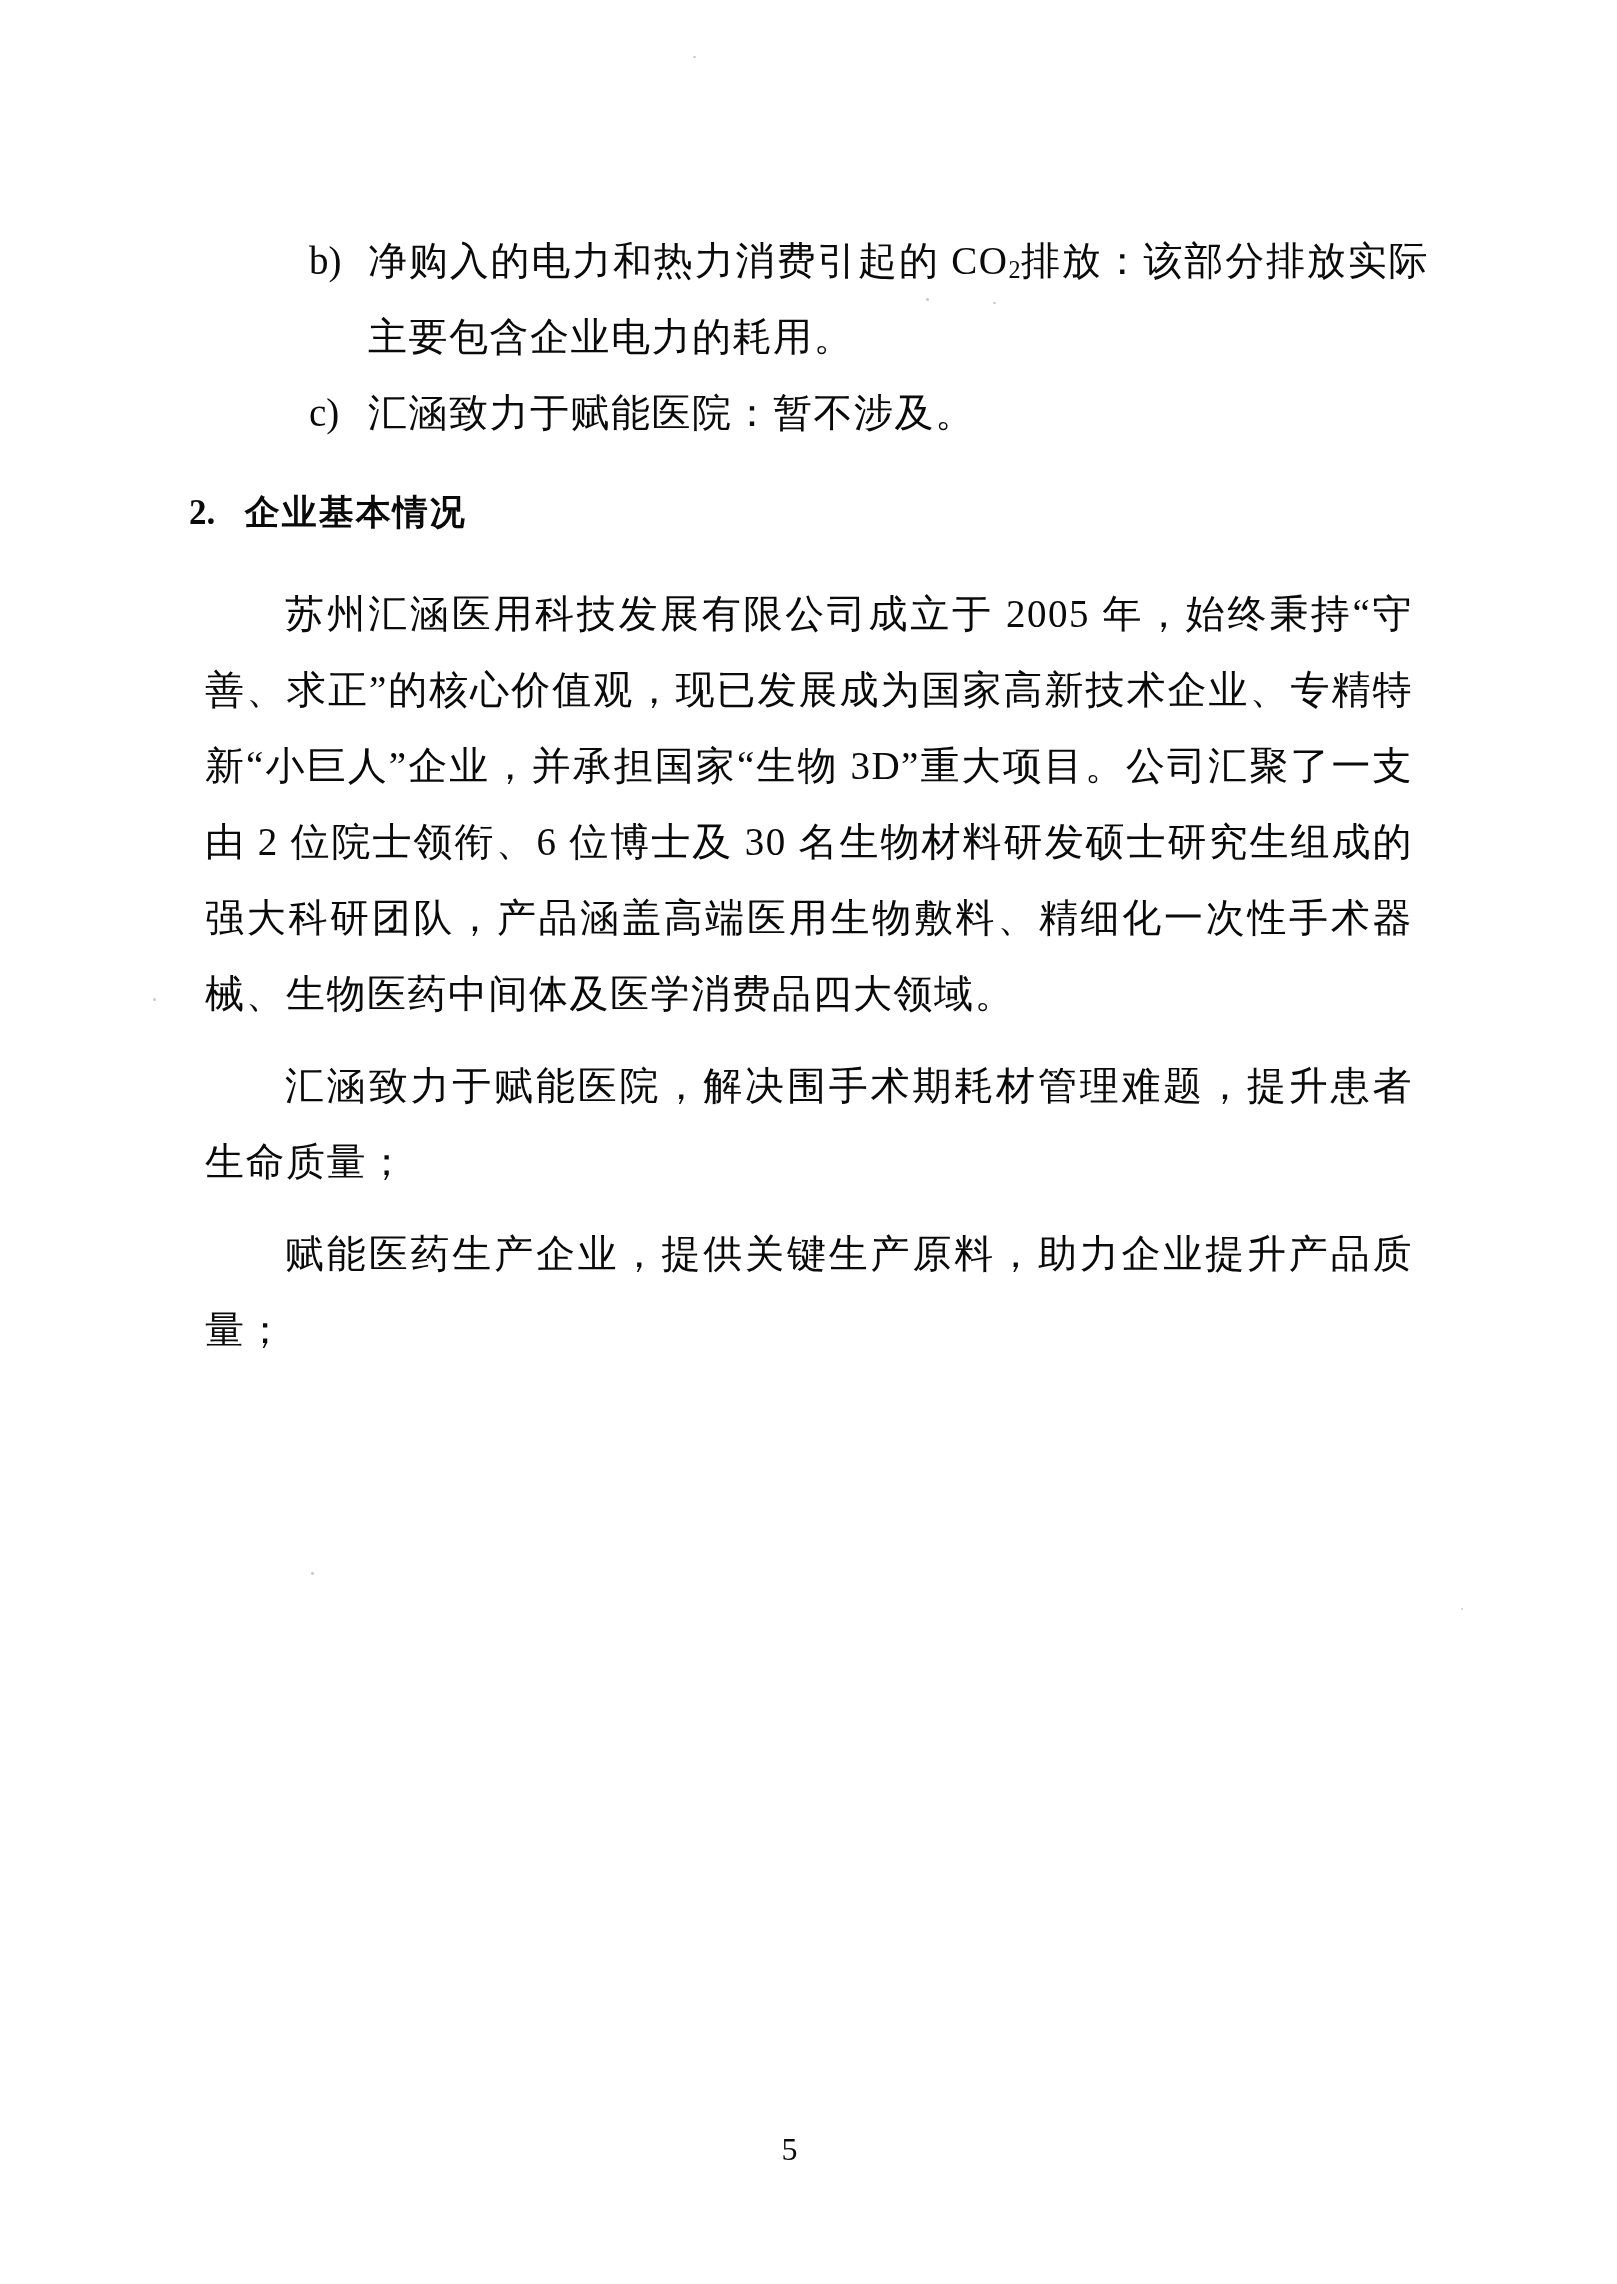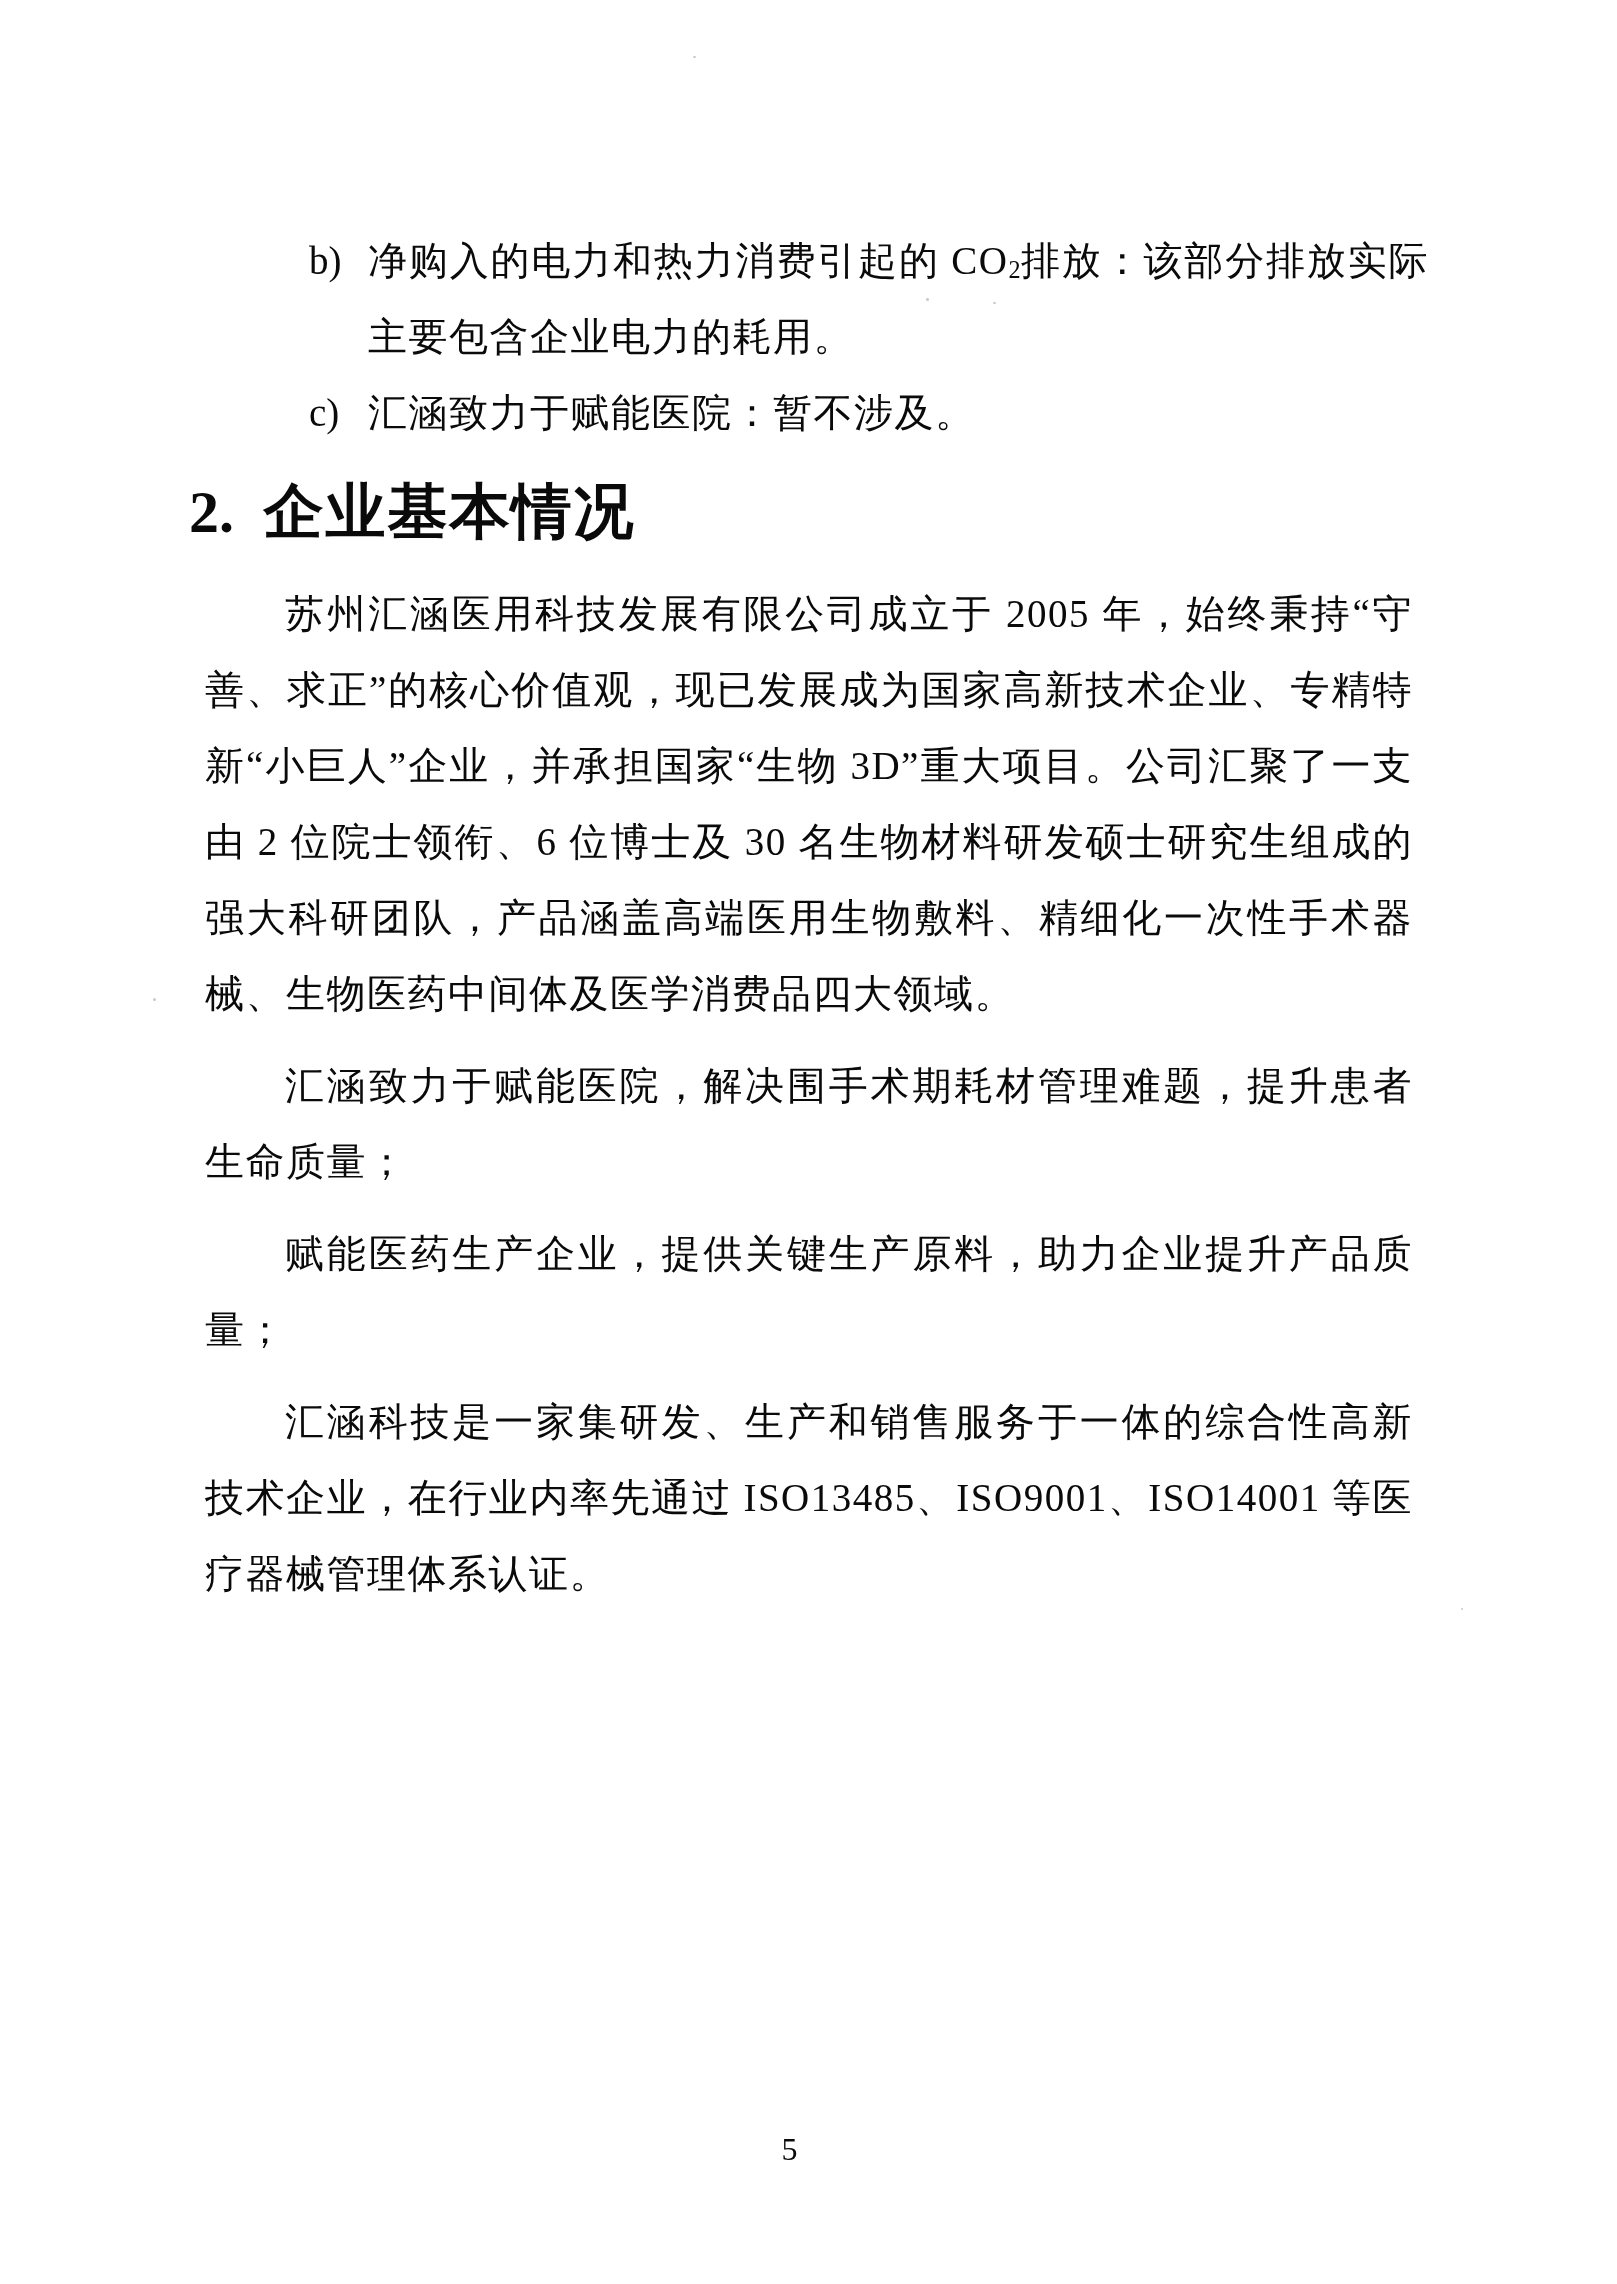--- a/index.html
+++ b/index.html
@@ -40,21 +40,21 @@
   }
   sub.co2-sub {
     font-size: 0.62em;
     line-height: 0;
     vertical-align: -0.18em;
     letter-spacing: 0;
   }
   
   .section-heading {
     margin: 14.2px 0 0 0;
-    font-size: 60px;
+    font-size: 35px;
     line-height: 95px;
     font-weight: 600;
     letter-spacing: 2px;
     text-align: left;
   }
   .section-heading .heading-number {
     margin-right: 29.5px;
     letter-spacing: 0;
   }
   
@@ -97,21 +97,20 @@
       <span>汇涵致力于赋能医院：暂不涉及。</span>
     </div>
 
     <h2 class="section-heading">
       <span class="heading-number">2.</span><span>企业基本情况</span>
     </h2>
 
     <p class="para">苏州汇涵医用科技发展有限公司成立于 2005 年，始终秉持“守善、求正”的核心价值观，现已发展成为国家高新技术企业、专精特新“小巨人”企业，并承担国家“生物 3D”重大项目。公司汇聚了一支由 2 位院士领衔、6 位博士及 30 名生物材料研发硕士研究生组成的强大科研团队，产品涵盖高端医用生物敷料、精细化一次性手术器械、生物医药中间体及医学消费品四大领域。</p>
     <p class="para">汇涵致力于赋能医院，解决围手术期耗材管理难题，提升患者生命质量；</p>
     <p class="para">赋能医药生产企业，提供关键生产原料，助力企业提升产品质量；</p>
-    <p class="para">汇涵科技是一家集研发、生产和销售服务于一体的综合性高新技术企业，在行业内率先通过 ISO13485、ISO9001、ISO14001 等医疗器械管理体系认证。</p>
 
   </div>
 
   <div class="page-number">5</div>
 
   <div class="speck" style="left:693px; top:56px; width:2.5px; height:2px;"></div>
   <div class="speck" style="left:926px; top:298px; width:3.1px; height:2.5px;"></div>
   <div class="speck" style="left:993px; top:302px; width:2.5px; height:2px;"></div>
   <div class="speck" style="left:153px; top:998px; width:3.1px; height:3.1px;"></div>
   <div class="speck" style="left:311px; top:1572px; width:2.5px; height:2.5px;"></div>

